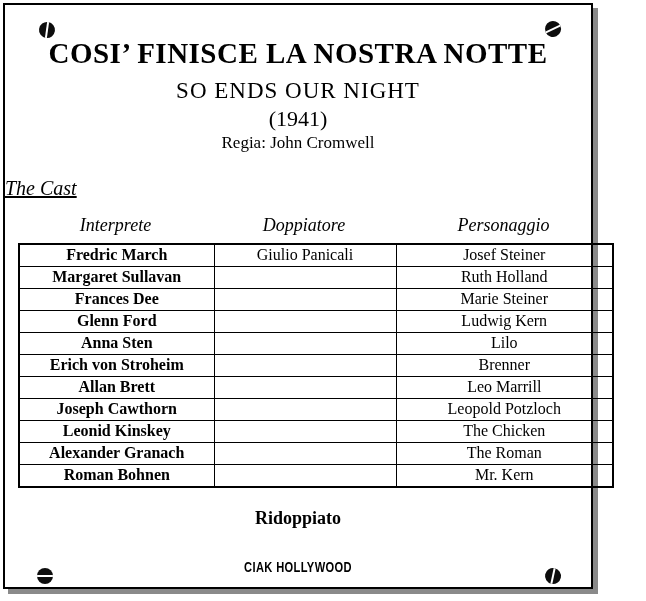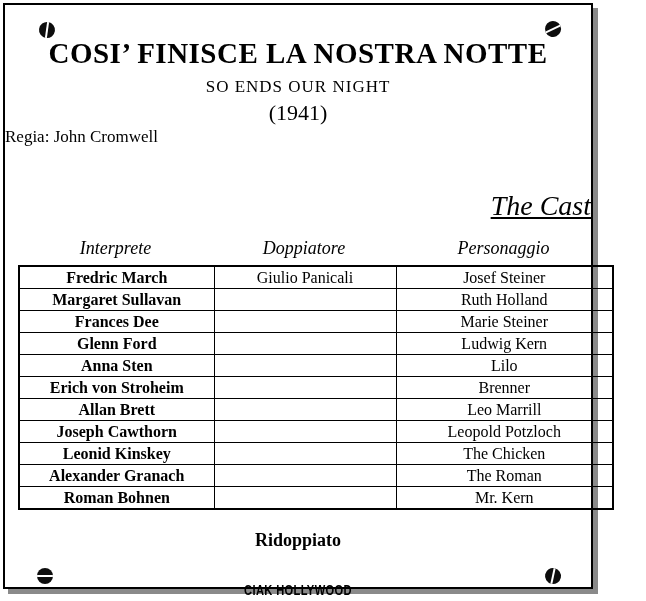--- a/index.html
+++ b/index.html
@@ -42,40 +42,41 @@
     margin: 33px 6px 0;
     text-align: center;
     font-weight: bold;
     font-size: 29px;
     letter-spacing: 0.5px;
     line-height: 1.1;
   }
   .subtitle {
     margin-top: 8px;
     text-align: center;
-    font-size: 17px;
+    font-size: 23px;
     letter-spacing: 1px;
     line-height: 1.1;
   }
   .year {
     margin-top: 4px;
     text-align: center;
     font-size: 22px;
     line-height: 1.1;
   }
   .director {
     margin-top: 2px;
+    text-align: center;
     font-size: 17px;
     line-height: 1.15;
   }
   .cast-heading {
-    margin-top: 44px;
-    text-align: right;
+    margin-top: 24px;
+    text-align: left;
     font-style: italic;
-    font-size: 28px;
+    font-size: 20px;
     text-decoration: underline;
     line-height: 1.15;
   }
   .col-headers {
     display: flex;
     margin: 15px 0 0 13px;
     width: 594px;
     font-style: italic;
     font-size: 18px;
     line-height: 1.2;

